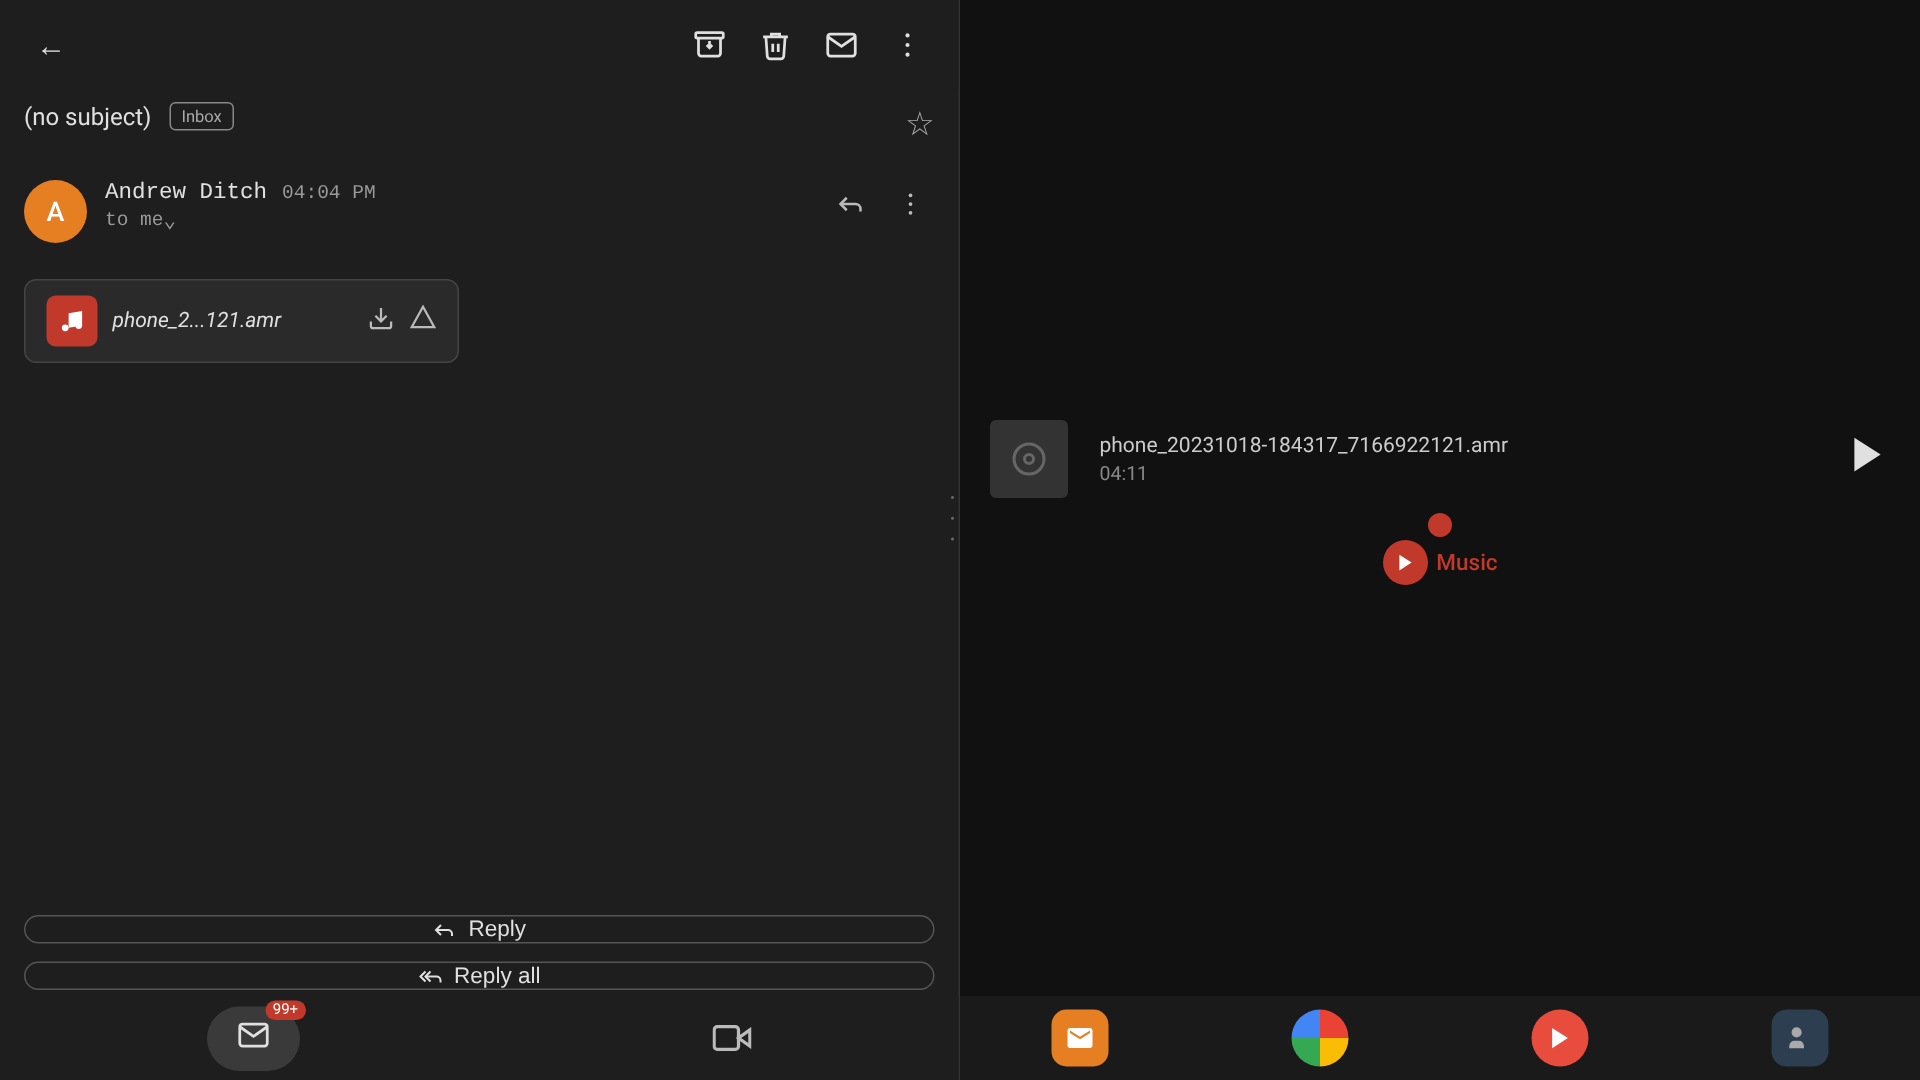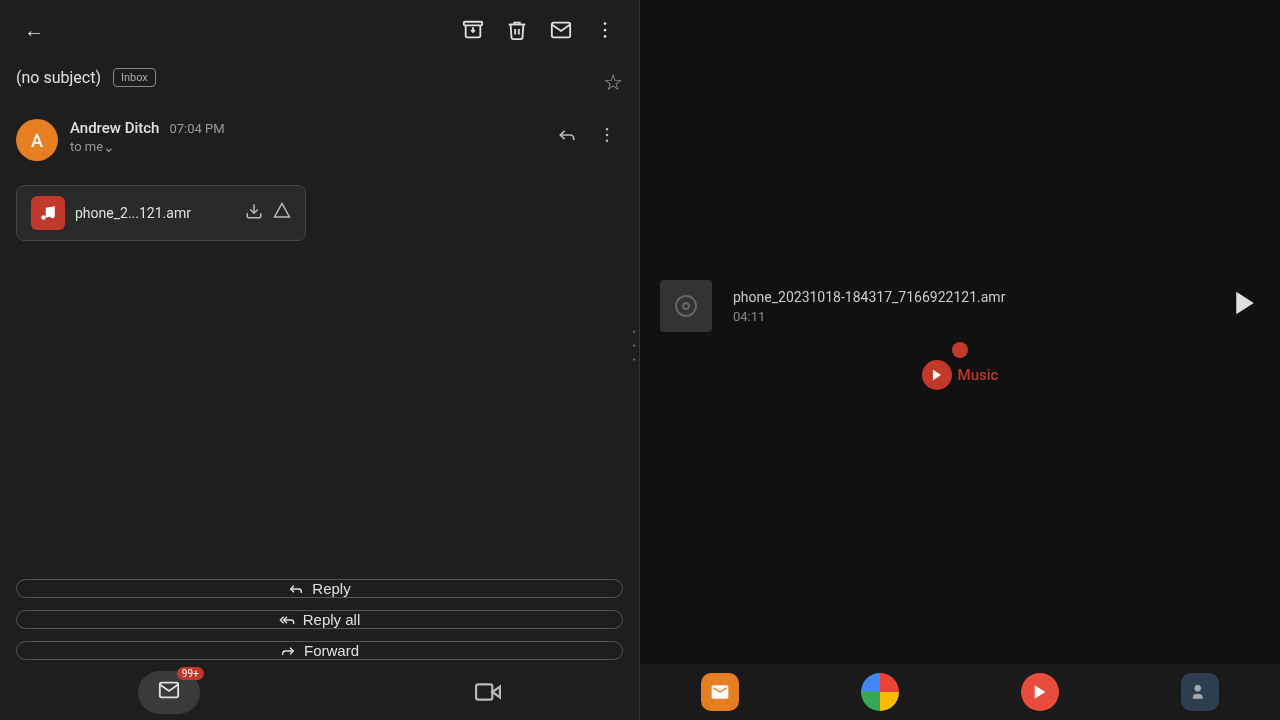--- a/index.html
+++ b/index.html
@@ -108,20 +108,21 @@
       display: flex;
       align-items: center;
       justify-content: center;
       color: #fff;
       font-size: 18px;
       font-weight: 500;
       flex-shrink: 0;
     }
     .email-meta {
       flex: 1;
+      font-family: Liberation Mono, monospace;
     }
     .sender-row {
       display: flex;
       align-items: center;
       gap: 10px;
     }
     .sender-name {
       font-size: 15px;
       color: #e0e0e0;
       font-weight: 500;
@@ -157,20 +158,21 @@
       width: 32px;
       height: 32px;
       display: flex;
       align-items: center;
       justify-content: center;
     }
 
     
     .attachment-area {
       padding: 16px 16px 12px 16px;
+      font-style: italic;
     }
     .attachment-card {
       background: #2a2a2a;
       border: 1px solid #444;
       border-radius: 8px;
       display: flex;
       align-items: center;
       padding: 10px 14px;
       gap: 10px;
       width: 290px;
@@ -460,21 +462,21 @@
       <span class="inbox-badge">Inbox</span>
     </div>
     <span class="star-btn">☆</span>
   </div>
 
   <div class="email-header">
     <div class="avatar">A</div>
     <div class="email-meta">
       <div class="sender-row">
         <span class="sender-name">Andrew Ditch</span>
-        <span class="send-time">07:04 PM</span>
+        <span class="send-time">04:04 PM</span>
       </div>
       <div class="to-row">
         <span class="to-label">to me</span>
         <span class="chevron-down">⌄</span>
       </div>
     </div>
     <div class="email-actions">
       <div class="email-action-icon">
         <svg width="20" height="20" viewBox="0 0 24 24" fill="none" stroke="#bbb" stroke-width="2">
           <polyline points="9 17 4 12 9 7"></polyline>
@@ -529,27 +531,20 @@
       <span>Reply</span>
     </button>
     <button class="action-btn">
       <svg width="16" height="16" viewBox="0 0 24 24" fill="none" stroke="#e0e0e0" stroke-width="2">
         <polyline points="7 17 2 12 7 7"></polyline>
         <polyline points="12 17 7 12 12 7"></polyline>
         <path d="M22 18v-2a4 4 0 0 0-4-4H7"></path>
       </svg>
       <span>Reply all</span>
     </button>
-    <button class="action-btn">
-      <svg width="16" height="16" viewBox="0 0 24 24" fill="none" stroke="#e0e0e0" stroke-width="2">
-        <polyline points="15 17 20 12 15 7"></polyline>
-        <path d="M4 18v-2a4 4 0 0 1 4-4h12"></path>
-      </svg>
-      <span>Forward</span>
-    </button>
   </div>
 
   <div class="bottom-nav">
     <div class="nav-item mail-nav">
       <span class="mail-icon">
         <svg width="22" height="22" viewBox="0 0 24 24" fill="none" stroke="#e0e0e0" stroke-width="2">
           <path d="M4 4h16c1.1 0 2 .9 2 2v12c0 1.1-.9 2-2 2H4c-1.1 0-2-.9-2-2V6c0-1.1.9-2 2-2z"></path>
           <polyline points="22 6 12 13 2 6"></polyline>
         </svg>
       </span>

